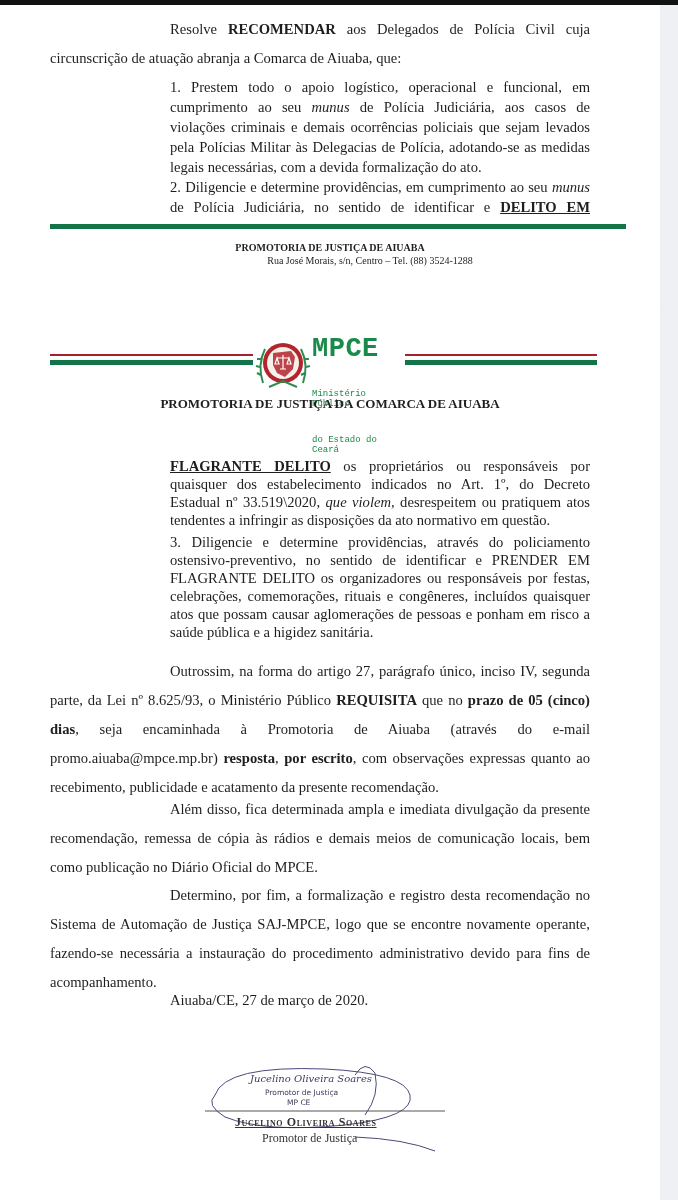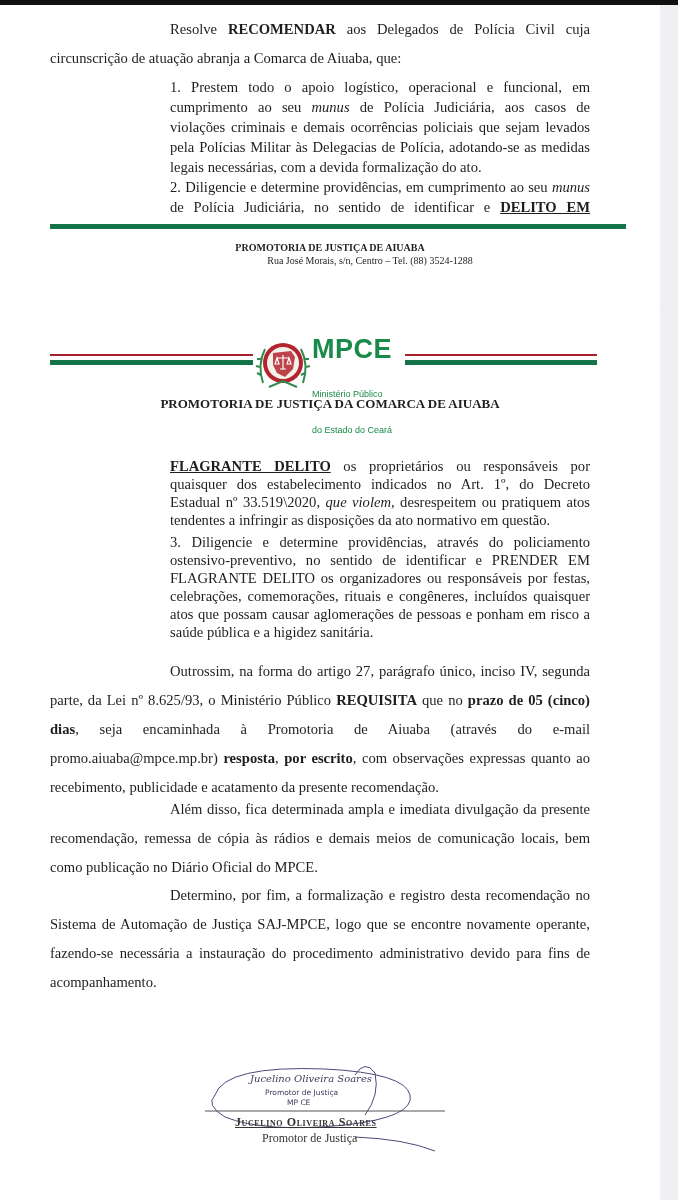--- a/index.html
+++ b/index.html
@@ -24,21 +24,21 @@
 
   .green-rule { position: absolute; left: 50px; width: 576px; height: 5px; background: #137447; }
   .footer-title { position: absolute; left: 0; width: 660px; text-align: center; font-size: 10px; font-weight: bold; }
   .footer-addr { position: absolute; left: 0; width: 660px; text-align: center; font-size: 10px; }
 
   .hdr-line { position: absolute; }
   .hdr-red { height: 2px; background: #a8202c; }
   .hdr-green { height: 5px; background: #137447; }
 
   .logo { position: absolute; left: 255px; top: 30px; width: 145px; height: 60px; }
-  .logo-text { position: absolute; left: 57px; top: 0; color: #1a8a4a; font-family: Liberation Sans, sans-serif; }
+  .logo-text { position: absolute; left: 57px; top: 0; color: #1a8a4a; font-family: Liberation Mono, monospace; }
   .logo-big { font-size: 27px; font-weight: bold; letter-spacing: 0.5px; line-height: 28px; }
   .logo-small { font-size: 9px; line-height: 10px; margin-top: 26px; }
 
   .office-title { position: absolute; left: 0; width: 660px; text-align: center; font-size: 13px; font-weight: bold; }
 
   .sig { position: absolute; left: 205px; top: 750px; width: 240px; height: 100px; }
   .sig-hand { position: absolute; font-family: "DejaVu Serif", serif; font-style: italic; font-size: 10px; color: #3b3b5c; }
   .sig-stamp { position: absolute; font-family: "DejaVu Sans", sans-serif; font-size: 7.5px; color: #3b3b5c; }
   .sig-name { position: absolute; left: 30px; top: 60px; font-size: 12px; font-weight: bold; letter-spacing: 0.6px; font-variant: small-caps; text-decoration: underline; color: #333; }
   .sig-role { position: absolute; left: 57px; top: 76px; font-size: 12px; color: #333; }
@@ -89,20 +89,21 @@
   <p class="p indent last" style="top:152px; line-height:18px;"><b><u>FLAGRANTE DELITO</u></b><span> os proprietários ou responsáveis por quaisquer dos estabelecimento indicados no Art. 1º, do Decreto Estadual nº 33.519\2020, </span><i>que violem,</i><span> desrespeitem ou pratiquem atos tendentes a infringir as disposições da ato normativo em questão.</span></p>
 
   <p class="p indent last" style="top:228px; line-height:18px;">3. Diligencie e determine providências, através do policiamento ostensivo-preventivo, no sentido de identificar e PRENDER EM FLAGRANTE DELITO os organizadores ou responsáveis por festas, celebrações, comemorações, rituais e congêneres, incluídos quaisquer atos que possam causar aglomerações de pessoas e ponham em risco a saúde pública e a higidez sanitária.</p>
 
   <p class="p wide first-ind lh-wide last" style="top:352px;"><span>Outrossim, na forma do artigo 27, parágrafo único, inciso IV, segunda parte, da Lei nº 8.625/93, o Ministério Público </span><b>REQUISITA</b><span> que no </span><b>prazo de 05 (cinco) dias</b><span>, seja encaminhada à Promotoria de Aiuaba (através do e-mail promo.aiuaba@mpce.mp.br) </span><b>resposta</b><span>, </span><b>por escrito</b><span>, com observações expressas quanto ao recebimento, publicidade e acatamento da presente recomendação.</span></p>
 
   <p class="p wide first-ind lh-wide last" style="top:490px;">Além disso, fica determinada ampla e imediata divulgação da presente recomendação, remessa de cópia às rádios e demais meios de comunicação locais, bem como publicação no Diário Oficial do MPCE.</p>
 
   <p class="p wide first-ind lh-wide last" style="top:576px;">Determino, por fim, a formalização e registro desta recomendação no Sistema de Automação de Justiça SAJ-MPCE, logo que se encontre novamente operante, fazendo-se necessária a instauração do procedimento administrativo devido para fins de acompanhamento.</p>
 
+  <p class="p wide first-ind" style="top:685px;">Aiuaba/CE, 27 de março de 2020.</p>
 
   <div class="sig">
     <svg width="240" height="100" style="position:absolute; left:0; top:0;">
       <path d="M10 40 Q20 10 120 14 Q200 18 205 40 Q210 62 140 70 Q60 78 20 62 Q0 50 10 40" stroke="#4a4a7a" stroke-width="1" fill="none"></path>
       <path d="M150 20 Q160 4 170 18 Q175 40 160 60" stroke="#4a4a7a" stroke-width="1" fill="none"></path>
       <path d="M150 82 Q200 84 230 96" stroke="#4a4a7a" stroke-width="1" fill="none"></path>
       <line x1="0" y1="56" x2="240" y2="56" stroke="#555" stroke-width="1"></line>
     </svg>
     <div class="sig-hand" style="left:45px; top:18px;">Jucelino Oliveira Soares</div>
     <div class="sig-stamp" style="left:60px; top:33px;">Promotor de Justiça</div>

